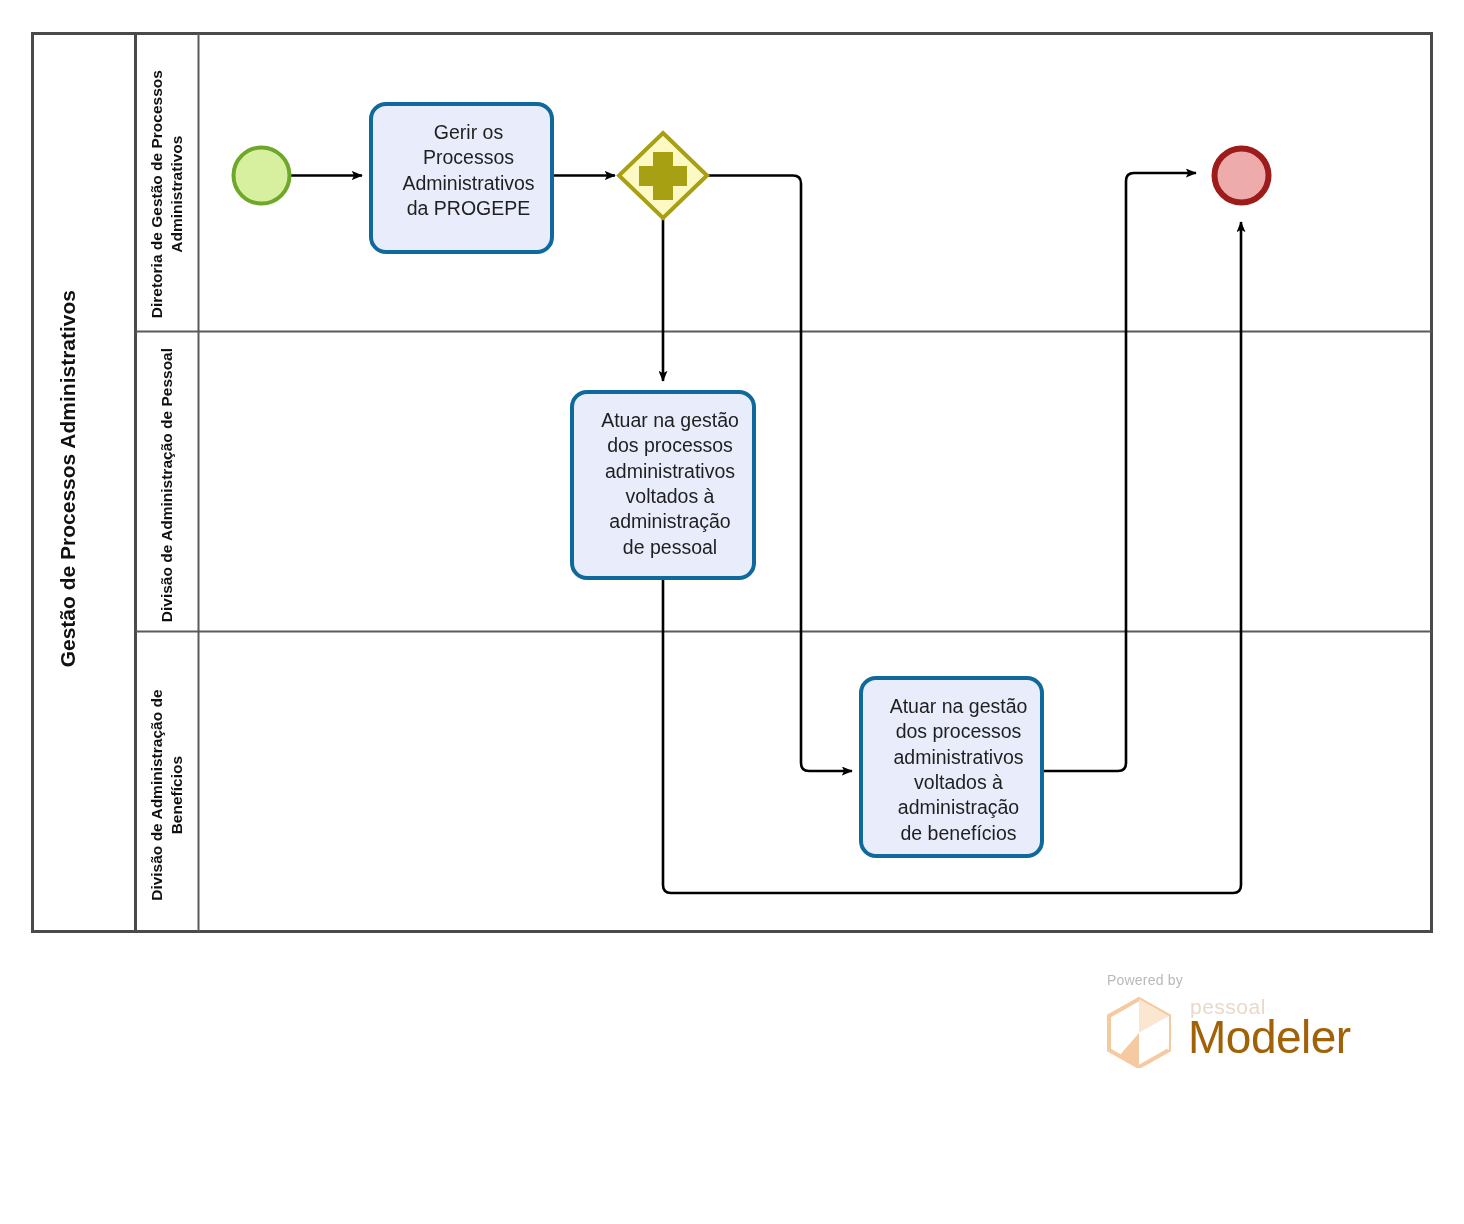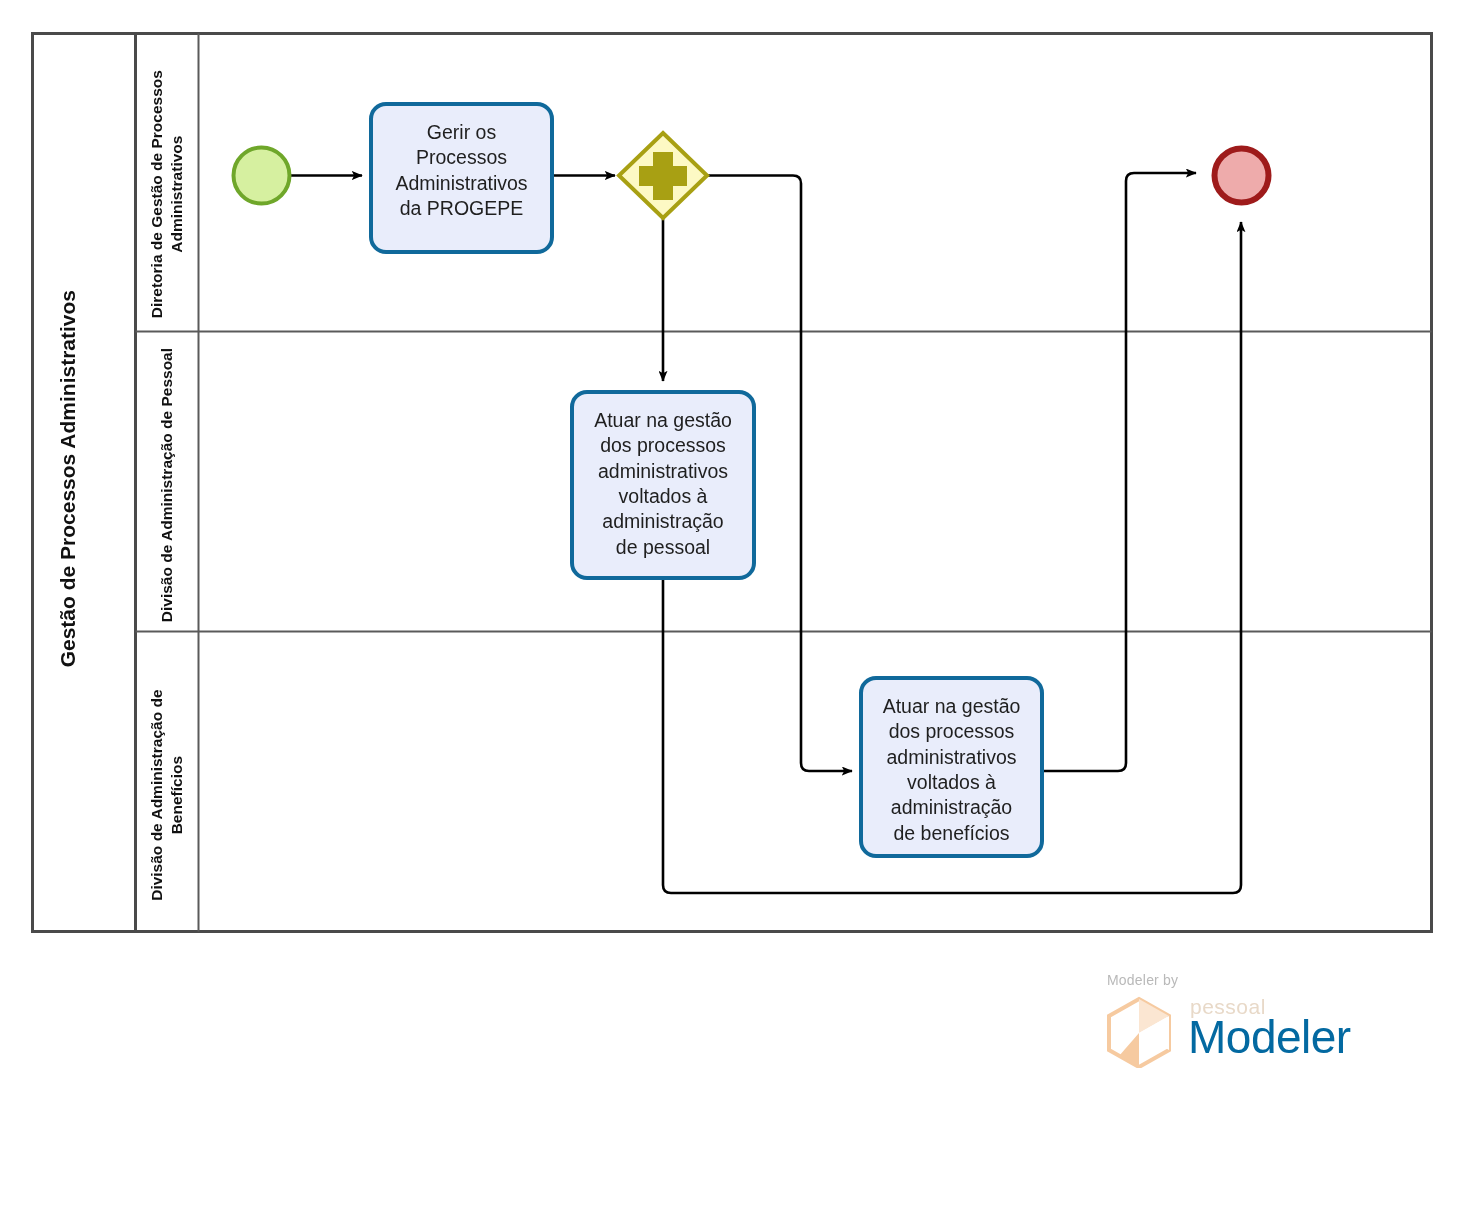--- a/index.html
+++ b/index.html
@@ -46,20 +46,21 @@
   .lane-title {
     font-weight: bold;
     font-size: 15.5px;
     color: #111;
     transform-origin: 50% 50%;
   }
   .task-label {
     font-size: 19.5px;
     color: #1f1f1f;
     line-height: 1.30;
+    padding-left: 7px;
   }
   .logo-wrap {
     position: absolute;
     left: 1098px;
     top: 972px;
     width: 270px;
     height: 100px;
   }
   .logo-powered {
     position: absolute;
@@ -77,21 +78,21 @@
     font-size: 21px;
     color: #e8d9c8;
     font-family: "Liberation Sans", sans-serif;
     letter-spacing: 0.5px;
   }
   .logo-modeler {
     position: absolute;
     left: 90px;
     top: 38px;
     font-size: 46px;
-    color: #0369a1;
+    color: #a16207;
     font-family: "Liberation Sans", sans-serif;
     letter-spacing: -0.5px;
   }
   .logo-hex {
     position: absolute;
     left: 5px;
     top: 24px;
     width: 72px;
     height: 72px;
   }
@@ -181,21 +182,21 @@
 de pessoal</div>
 
   <div class="txt task-label" style="left:863px; top:694px; width:177px;">Atuar na gestão
 dos processos
 administrativos
 voltados à
 administração
 de benefícios</div>
 
   <div class="logo-wrap">
-    <div class="logo-powered">Modeler by</div>
+    <div class="logo-powered">Powered by</div>
 
     <svg class="logo-hex" viewBox="0 0 72 72">
       <polygon points="36,3 66,20 66,54 36,71 6,54 6,20" fill="none" stroke="#f6caa0" stroke-width="4"></polygon>
       <polygon points="36,3 66,20 36,37" fill="#fbe6d2"></polygon>
       <polygon points="36,37 66,20 66,54" fill="#ffffff"></polygon>
       <polygon points="36,37 36,71 16,60" fill="#f6caa0"></polygon>
     </svg>
 
     <div class="logo-bizagi">pessoal</div>
     <div class="logo-modeler">Modeler</div>

